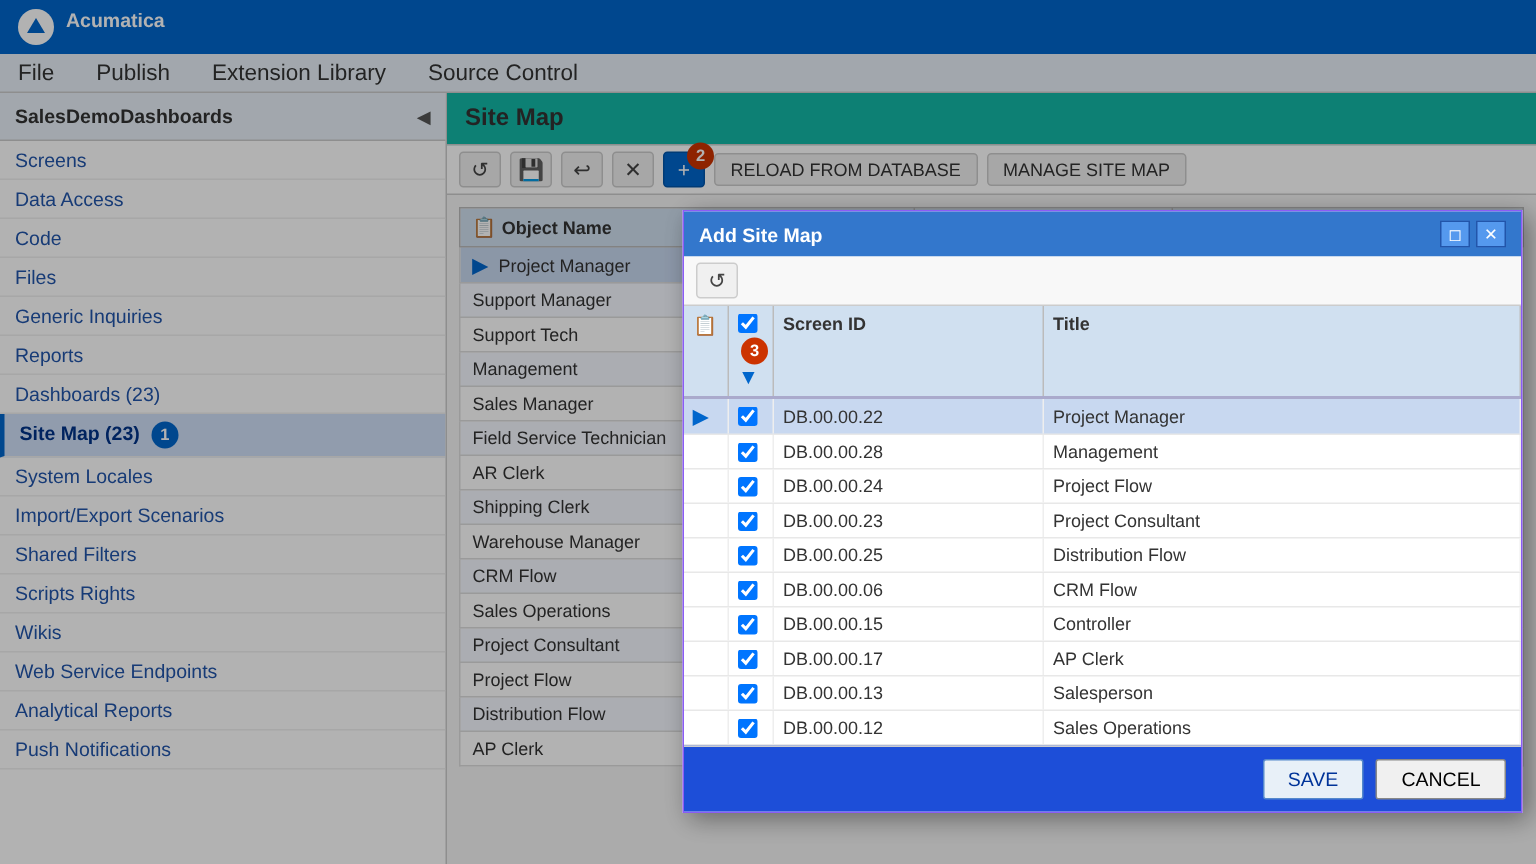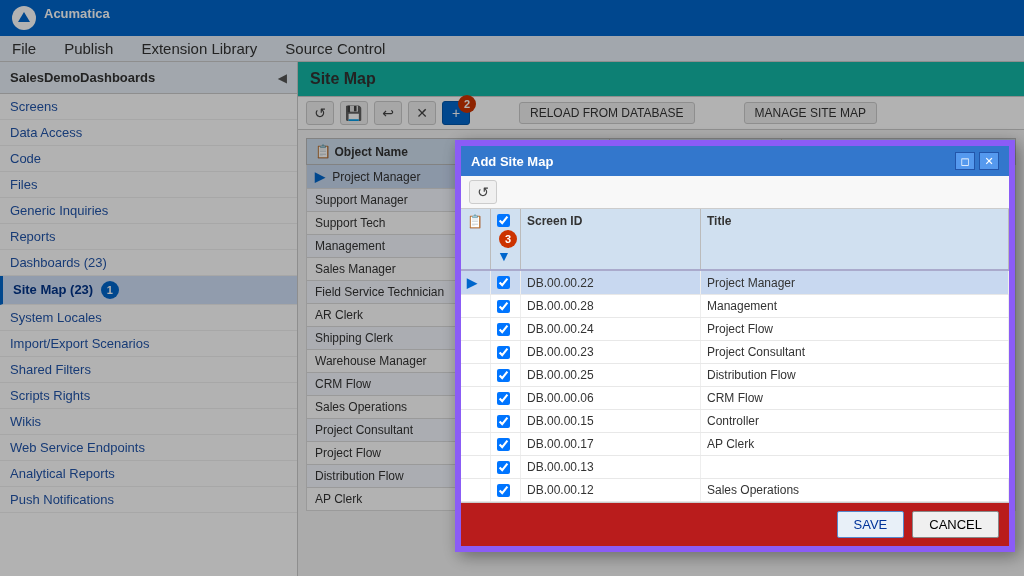--- a/index.html
+++ b/index.html
@@ -138,21 +138,20 @@
     }
     .toolbar-btn-text {
       padding: 3px 10px;
       background: #f0f0f0;
       border: 1px solid #ccc;
       border-radius: 3px;
       cursor: pointer;
       font-size: 12px;
       color: #333;
       white-space: nowrap;
-      margin-left: 43px;
     }
 
     .badge-circle {
       width: 18px; height: 18px;
       border-radius: 50%;
       display: flex; align-items: center; justify-content: center;
       font-size: 11px;
       font-weight: bold;
       color: white;
       position: absolute;
@@ -201,21 +200,21 @@
       top: 0; left: 0;
       width: 1024px; height: 576px;
       background: rgba(0,0,0,0.3);
       display: flex;
       align-items: center;
       justify-content: center;
       z-index: 100;
     }
     .modal {
       background: white;
-      border: 6px solid #8b5cf6;
+      border: 1px solid #8b5cf6;
       box-shadow: 4px 4px 16px rgba(0,0,0,0.4);
       width: 560px;
       max-height: 430px;
       display: flex;
       flex-direction: column;
       position: absolute;
       top: 140px;
       left: 455px;
     }
     .modal-titlebar {
@@ -276,21 +275,21 @@
       border-right: 1px solid #eee;
       display: flex;
       align-items: center;
     }
     .modal-footer {
       padding: 8px 10px;
       display: flex;
       justify-content: flex-end;
       gap: 8px;
       border-top: 1px solid #ccc;
-      background: #b91c1c;
+      background: #1d4ed8;
     }
     .footer-btn {
       padding: 5px 16px;
       border: 1px solid #888;
       background: #f0f0f0;
       cursor: pointer;
       font-size: 13px;
       border-radius: 2px;
     }
     .footer-btn.primary {
@@ -581,20 +580,21 @@
         </div>
         <div class="modal-td">DB.00.00.17</div>
         <div class="modal-td">AP Clerk</div>
       </div>
       <div class="modal-row">
         <div class="modal-td"></div>
         <div class="modal-td">
           <input type="checkbox" class="cb" checked="" style="">
         </div>
         <div class="modal-td">DB.00.00.13</div>
+        <div class="modal-td">Salesperson</div>
       </div>
       <div class="modal-row">
         <div class="modal-td"></div>
         <div class="modal-td">
           <input type="checkbox" class="cb" checked="" style="">
         </div>
         <div class="modal-td">DB.00.00.12</div>
         <div class="modal-td">Sales Operations</div>
       </div>
     </div>

